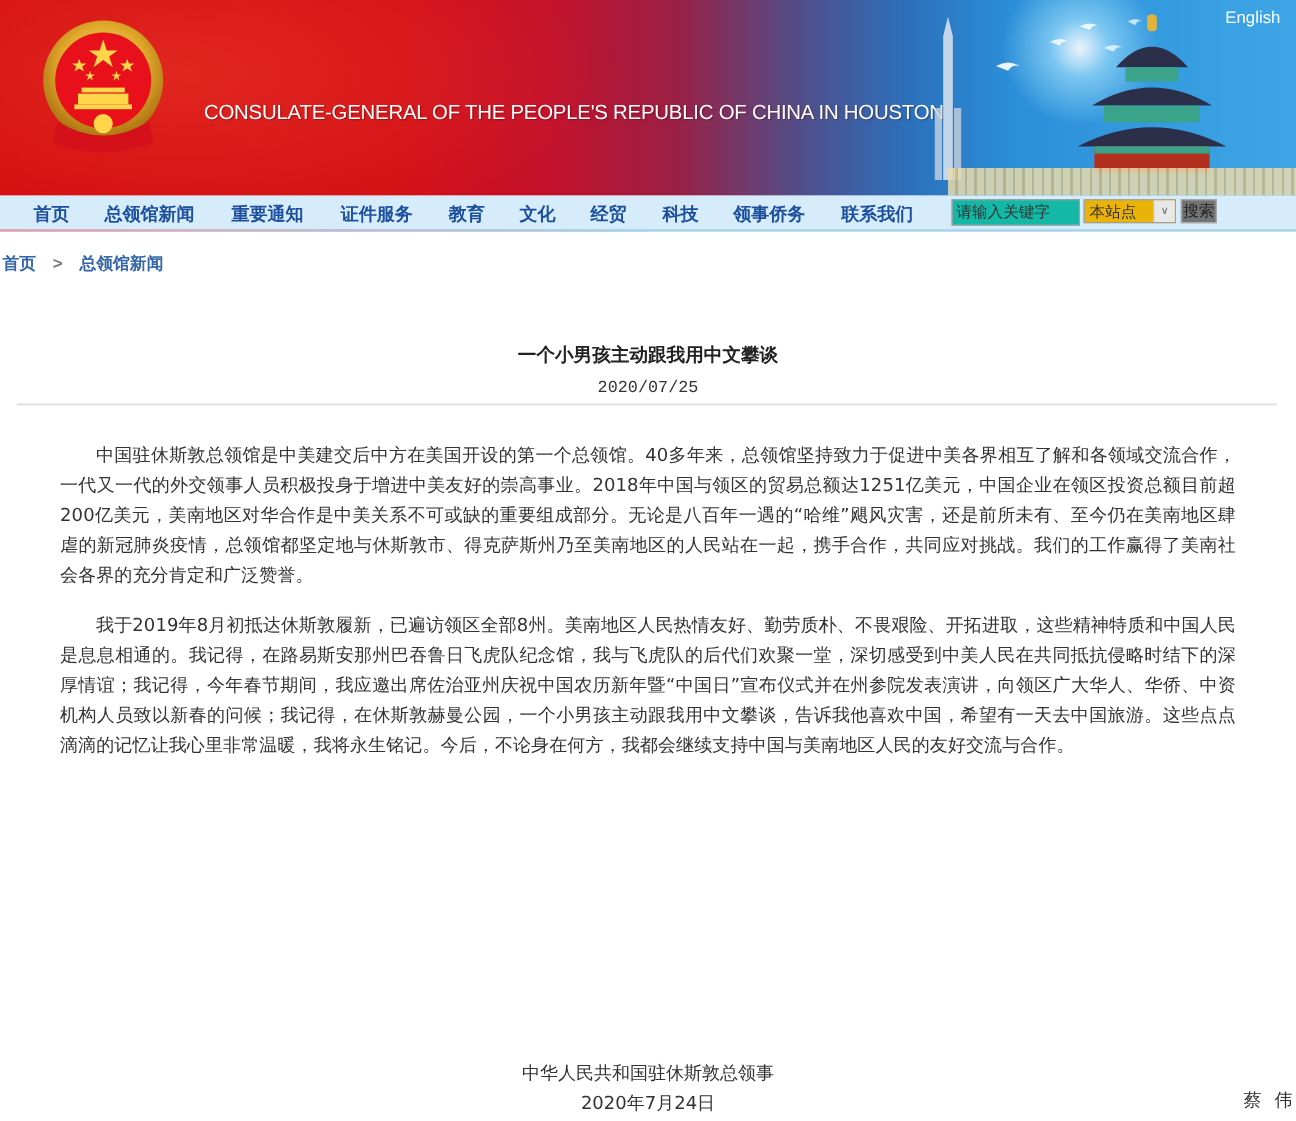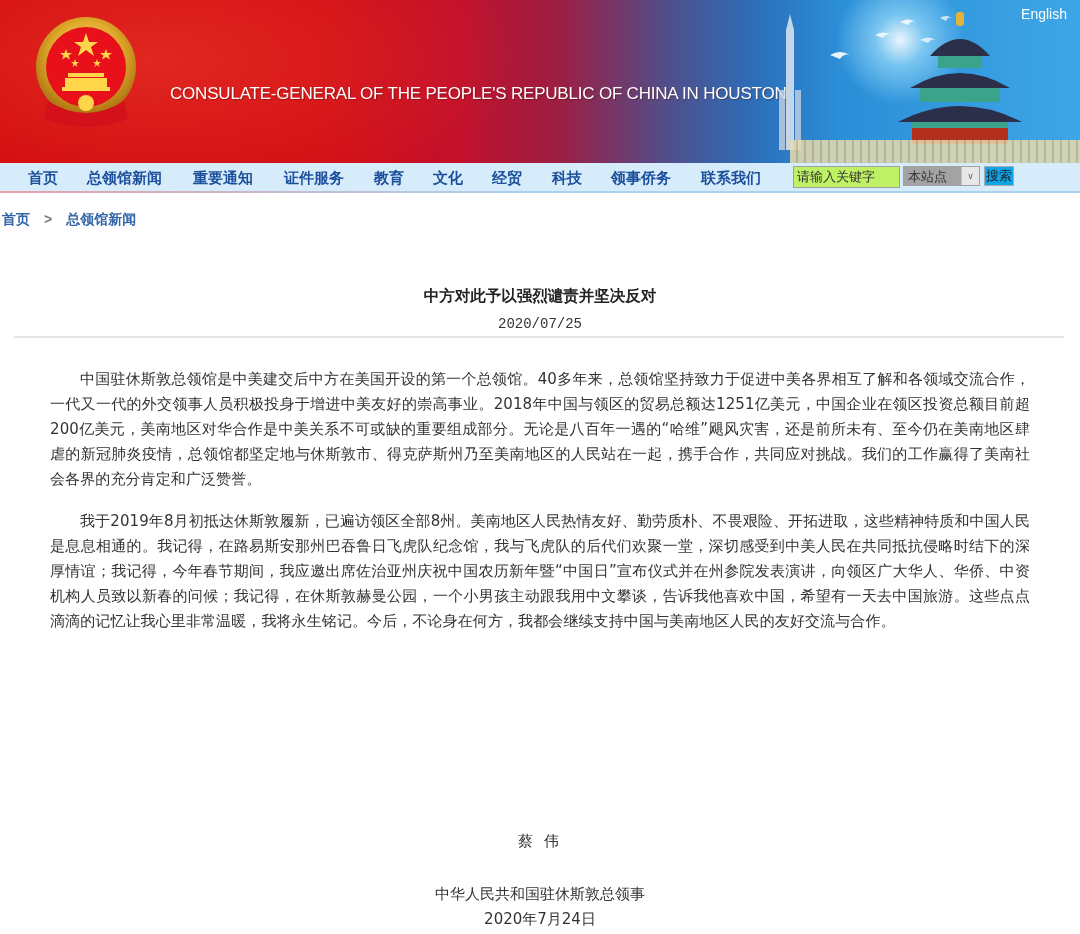--- a/index.html
+++ b/index.html
@@ -53,35 +53,35 @@
   .nav .nav-underline-red {
     position: absolute; left: 0; bottom: -2px; width: 540px; height: 2px;
     background: linear-gradient(90deg, #e7a0a8, #a9d2ef);
   }
   .nav-item {
     position: absolute; top: 6px; font-size: 15px; font-weight: bold; color: #1c4f9c; white-space: nowrap;
     font-family: "DejaVu Serif", serif; cursor: pointer; text-decoration: none;
   }
   .search-input {
     position: absolute; left: 793px; top: 3px; width: 107px; height: 22px;
-    border: 1px solid #a0a0a0; background: #bef264; font-size: 13px; color: #333;
+    border: 1px solid #a0a0a0; background: #14b8a6; font-size: 13px; color: #333;
     padding: 2px 3px; font-family: "DejaVu Serif", serif;
   }
   .scope-select {
     position: absolute; left: 903px; top: 3px; width: 77px; height: 20px;
-    border: 1px solid #a0a0a0; background: #a3a3a3; font-size: 13px; color: #333;
+    border: 1px solid #a0a0a0; background: #eab308; font-size: 13px; color: #333;
     font-family: "DejaVu Serif", serif; padding: 1px 4px;
   }
   .scope-select .arrow {
     position: absolute; right: 0; top: 0; width: 18px; height: 18px; background: #e8e8e8;
     border-left: 1px solid #c0c0c0; font-size: 9px; color: #666; text-align: center; line-height: 18px;
   }
   .search-btn {
     position: absolute; left: 984px; top: 3px; width: 30px; height: 20px;
-    background: #0ea5e9; border: 1px solid #adadad; font-size: 13px; color: #222;
+    background: #737373; border: 1px solid #adadad; font-size: 13px; color: #222;
     font-family: "DejaVu Serif", serif; padding: 0; cursor: pointer;
   }
 
   
   .breadcrumb {
     position: absolute; left: 2px; top: 211px; font-size: 14px; color: #3567a8;
     font-family: "DejaVu Serif", serif; white-space: nowrap; font-weight: bold;
   }
   .breadcrumb a { color: #3567a8; text-decoration: none; }
   .breadcrumb .sep { color: #777; margin: 0 14px; font-family: "Liberation Sans", sans-serif; }
@@ -97,21 +97,21 @@
   }
   .divider { position: absolute; left: 14px; width: 1050px; top: 336px; height: 2px; background: #e4e4e4; }
 
   .content {
     position: absolute; left: 50px; top: 367px; width: 980px;
     font-size: 15px; line-height: 25px; color: #333333;
     font-family: "DejaVu Sans", "Liberation Sans", sans-serif;
   }
   .content p { text-indent: 30px; margin-bottom: 17px; text-align: justify; letter-spacing: 0.1px; }
   .signature { position: absolute; left: 0; width: 1080px; text-align: center; font-size: 15px; color: #333; }
-  .sig-name { top: 832px; letter-spacing: 3px; }
+  .sig-name { top: 908px; letter-spacing: 3px; text-align: right; }
   .sig-title { top: 885px; }
   .sig-date { top: 910px; }
 </style>
 </head>
 <body>
 
 <div class="banner">
   <div class="flag-wave"></div>
   <div class="sun"></div>
 
@@ -187,21 +187,21 @@
     <span class="arrow">∨</span>
   </div>
   <button class="search-btn">搜索</button>
   <div class="nav-underline-red"></div>
 </div>
 
 <div class="breadcrumb">
   <a>首页</a><span class="sep">&gt;</span><a>总领馆新闻</a>
 </div>
 
-<div class="article-title">中方对此予以强烈谴责并坚决反对</div>
+<div class="article-title">一个小男孩主动跟我用中文攀谈</div>
 <div class="article-date">2020/07/25</div>
 <div class="divider"></div>
 
 <div class="content">
   <p>中国驻休斯敦总领馆是中美建交后中方在美国开设的第一个总领馆。40多年来，总领馆坚持致力于促进中美各界相互了解和各领域交流合作，一代又一代的外交领事人员积极投身于增进中美友好的崇高事业。2018年中国与领区的贸易总额达1251亿美元，中国企业在领区投资总额目前超200亿美元，美南地区对华合作是中美关系不可或缺的重要组成部分。无论是八百年一遇的“哈维”飓风灾害，还是前所未有、至今仍在美南地区肆虐的新冠肺炎疫情，总领馆都坚定地与休斯敦市、得克萨斯州乃至美南地区的人民站在一起，携手合作，共同应对挑战。我们的工作赢得了美南社会各界的充分肯定和广泛赞誉。</p>
   <p>我于2019年8月初抵达休斯敦履新，已遍访领区全部8州。美南地区人民热情友好、勤劳质朴、不畏艰险、开拓进取，这些精神特质和中国人民是息息相通的。我记得，在路易斯安那州巴吞鲁日飞虎队纪念馆，我与飞虎队的后代们欢聚一堂，深切感受到中美人民在共同抵抗侵略时结下的深厚情谊；我记得，今年春节期间，我应邀出席佐治亚州庆祝中国农历新年暨“中国日”宣布仪式并在州参院发表演讲，向领区广大华人、华侨、中资机构人员致以新春的问候；我记得，在休斯敦赫曼公园，一个小男孩主动跟我用中文攀谈，告诉我他喜欢中国，希望有一天去中国旅游。这些点点滴滴的记忆让我心里非常温暖，我将永生铭记。今后，不论身在何方，我都会继续支持中国与美南地区人民的友好交流与合作。</p>
 </div>
 
 <div class="signature sig-name">蔡 伟</div>
 <div class="signature sig-title">中华人民共和国驻休斯敦总领事</div>

